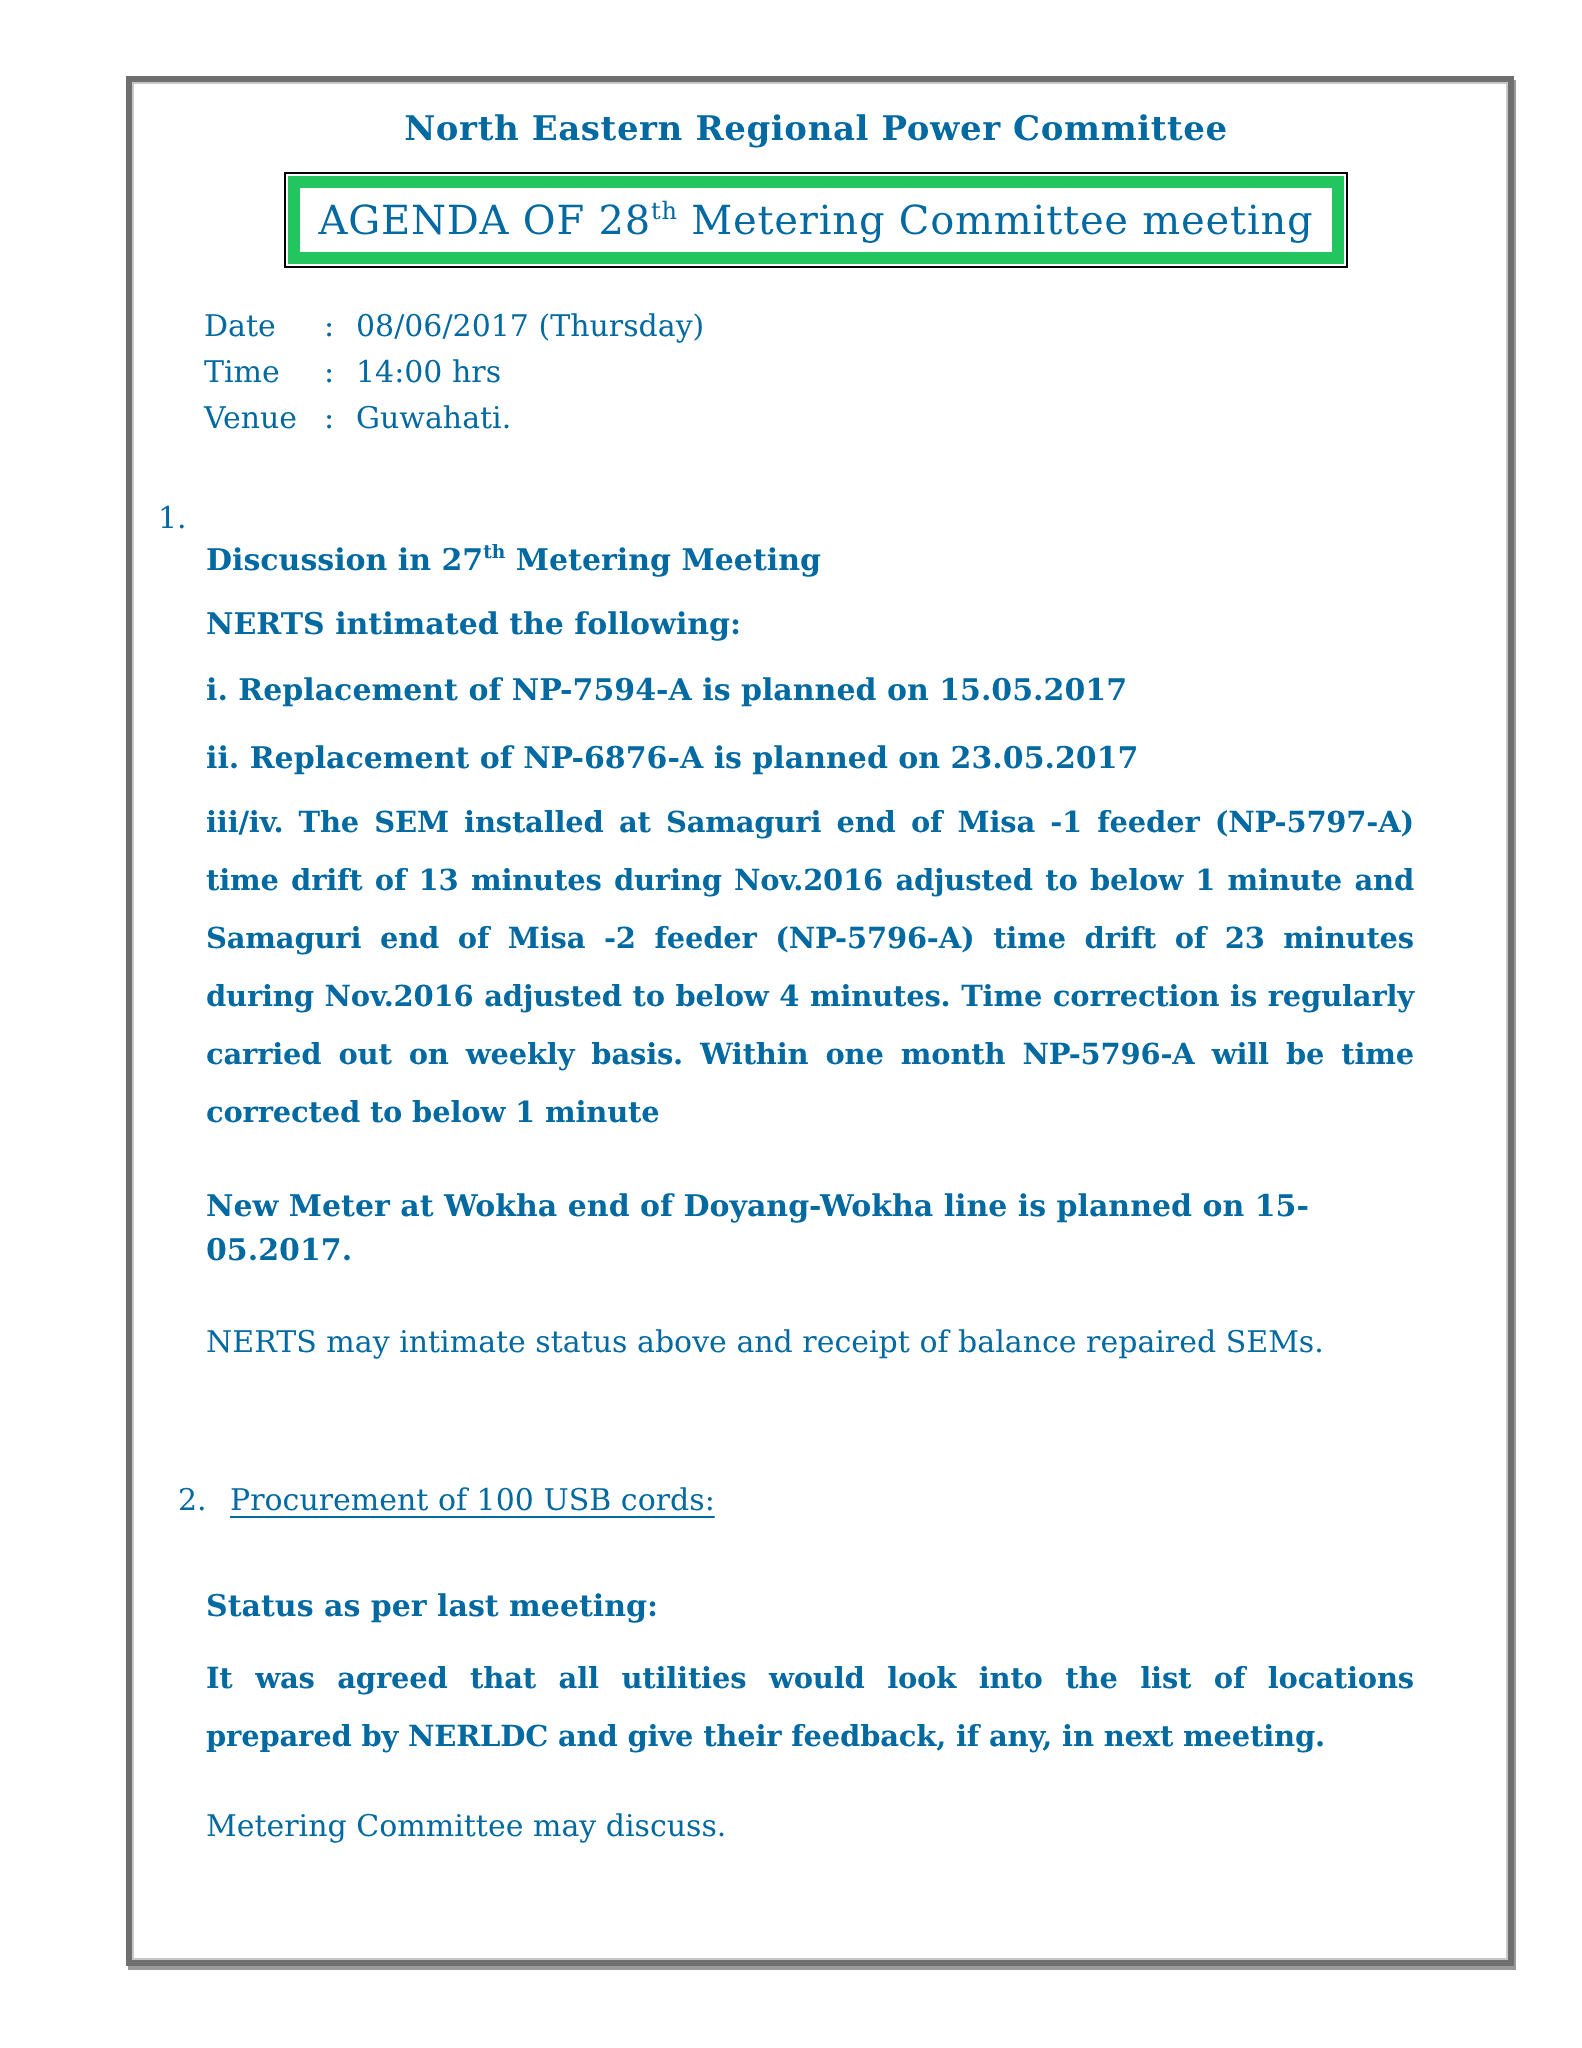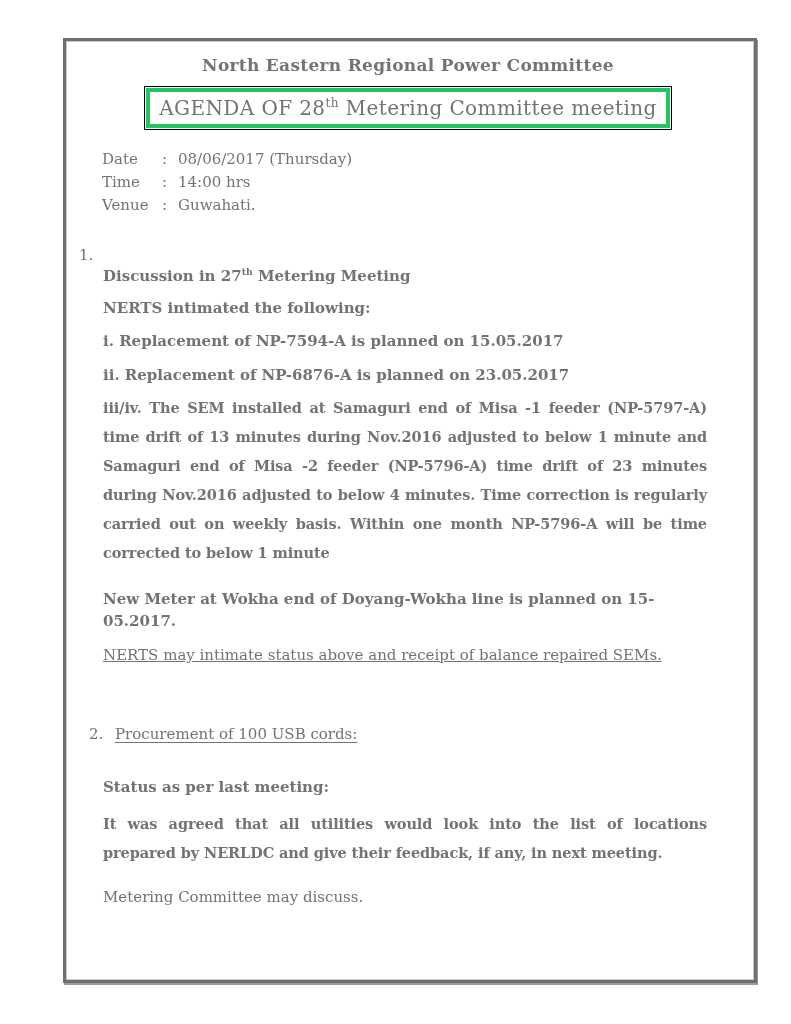--- a/index.html
+++ b/index.html
@@ -6,21 +6,21 @@
     margin: 0;
     padding: 0;
     background: #ffffff;
   }
   .page {
     position: relative;
     width: 791px;
     height: 1024px;
     background: #ffffff;
     font-family: "DejaVu Serif", "Liberation Serif", serif;
-    color: #737373;
+    color: #0369a1;
     overflow: hidden;
   }
   .frame {
     position: absolute;
     left: 63px;
     top: 38px;
     width: 658px;
     height: 939px;
     border: 3px solid #6f6f6f;
     box-shadow: 1px 2px 0 #9a9a9a, inset 0 0 0 1px #c8c8c8;
@@ -35,21 +35,21 @@
     line-height: 23px;
     font-weight: bold;
     letter-spacing: 0.3px;
   }
   .agenda-wrap {
     margin-top: 11px;
     text-align: center;
   }
   .agenda-box {
     display: inline-block;
-    border: 4px solid #22c55e;
+    border: 6px solid #22c55e;
     outline: 1px solid #000000;
     outline-offset: 1px;
     padding: 3px 9px;
     font-size: 20px;
     line-height: 26px;
     letter-spacing: 0.4px;
   }
   .agenda-box sup {
     font-size: 60%;
     line-height: 0;
@@ -92,21 +92,21 @@
     text-align: justify;
     letter-spacing: -0.1px;
   }
   .mt-discussion { }
   .mt-intimated  { margin-top: 11px; }
   .mt-item-i     { margin-top: 12px; }
   .mt-item-ii    { margin-top: 13px; }
   .mt-para-iii   { margin-top: 7px; }
   .mt-appreciate { margin-top: 2px; }
   .mt-newmeter   { margin-top: 21px; line-height: 22px; }
-  .mt-nertsnote  { margin-top: 12px; line-height: 22px; text-decoration: underline; }
+  .mt-nertsnote  { margin-top: 24px; line-height: 22px; }
   .mt-status     { margin-top: 32px; }
   .mt-agreed     { margin-top: 11px; }
   .mt-discuss    { margin-top: 19px; line-height: 22px; }
   sup.sp { font-size: 62%; line-height: 0; }
 </style>
 </head>
 <body>
 
 <div class="page">
   <div class="frame">

